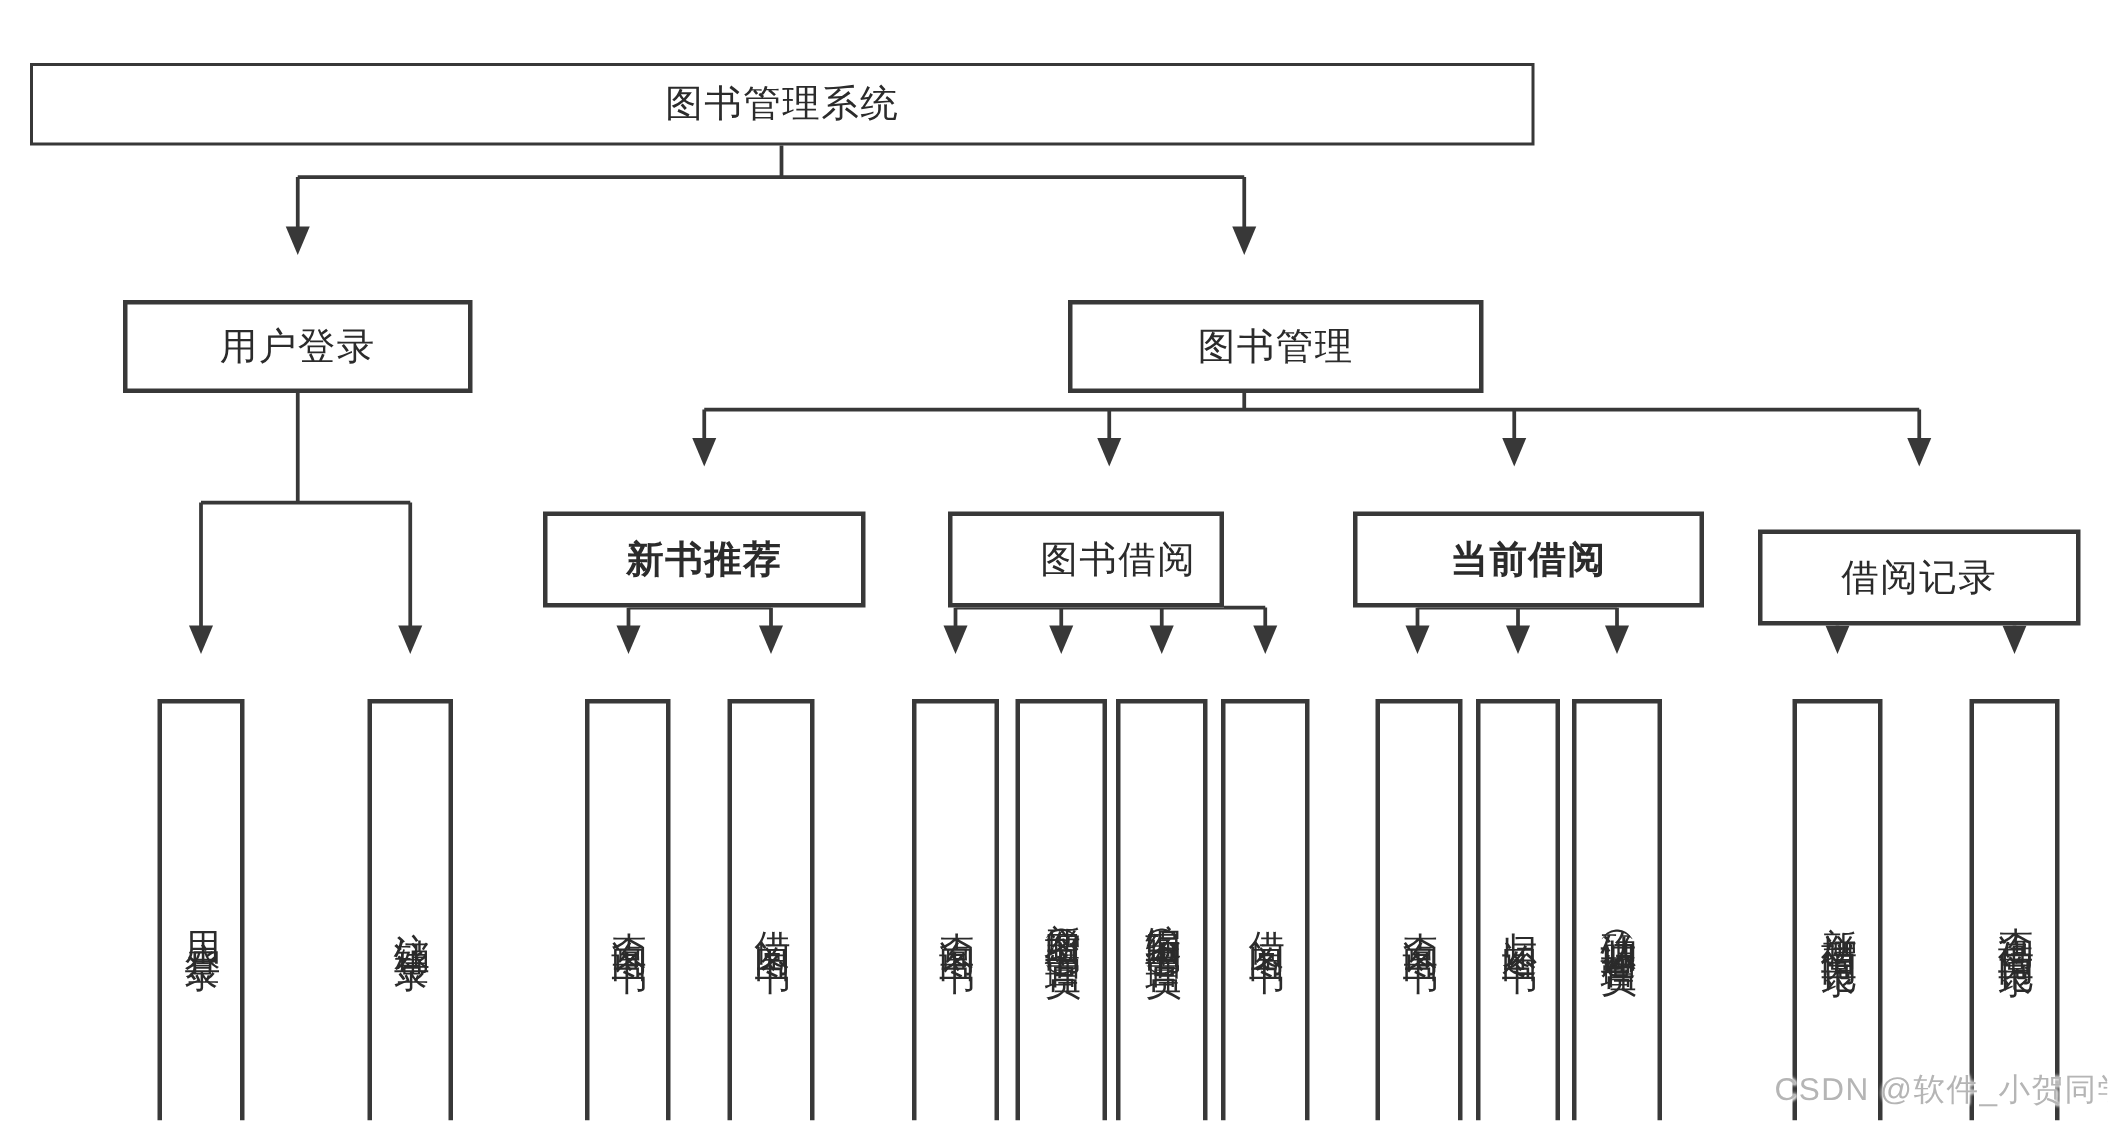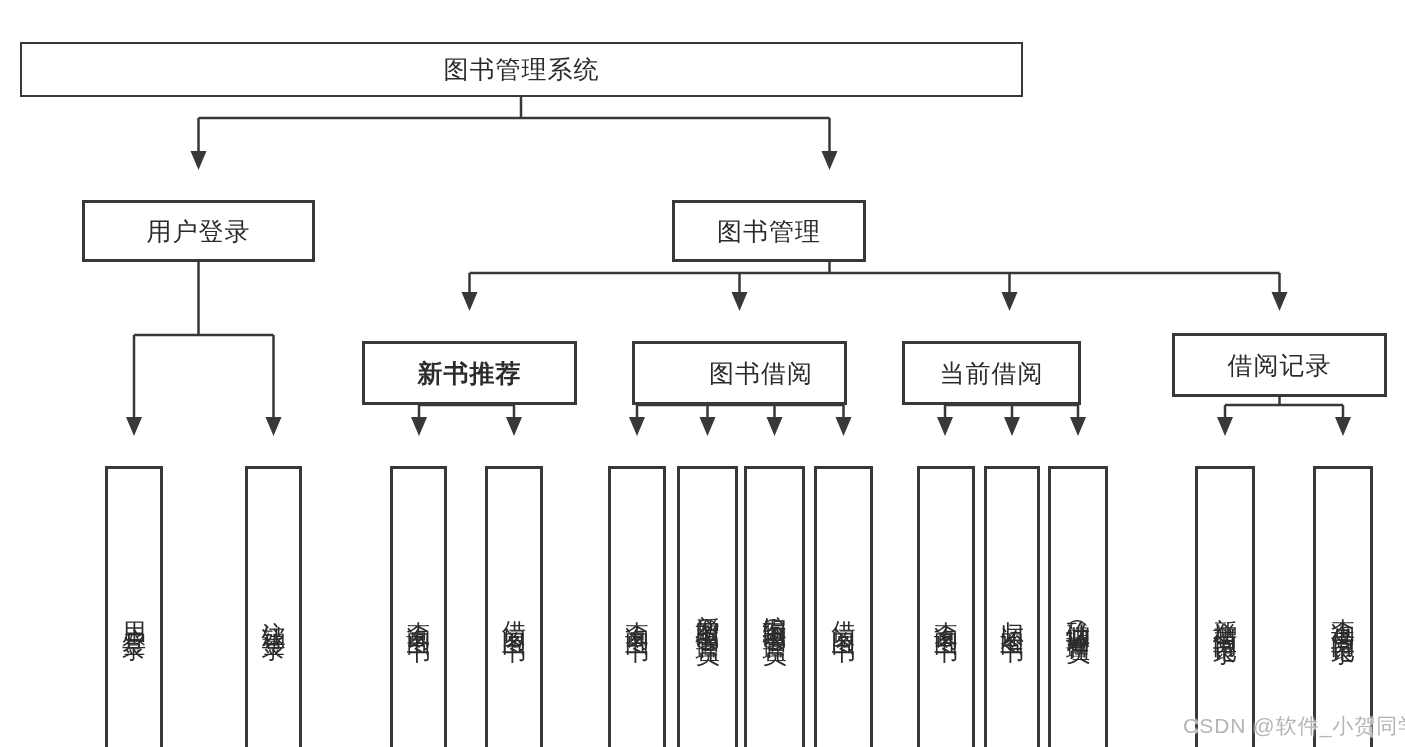--- a/index.html
+++ b/index.html
@@ -34,25 +34,25 @@
     text-align: center;
     margin-top: 29px;
   }
   .hbox {
     font-size: 25px;
     letter-spacing: 1px;
     line-height: 1;
   }
   .n-root { left: 20px;   top: 13px;  width: 1003px; height: 55px; border-width: 2px; }
   .n-user { left: 82px;   top: 171px; width: 233px;  height: 62px; }
-  .n-book { left: 672px;  top: 171px; width: 194px;  height: 62px; }
+  .n-book { left: 712px;  top: 171px; width: 277px;  height: 62px; }
   .n-g0   { left: 362px;  top: 312px; width: 215px;  height: 64px; font-weight: bold; }
-  .n-g1   { left: 632px;  top: 312px; width: 215px;  height: 64px; padding-left: 43px; }
-  .n-g2   { left: 902px;  top: 312px; width: 179px;  height: 64px; }
-  .n-g3   { left: 1172px; top: 304px; width: 215px;  height: 64px; }
+  .n-g1   { left: 632px;  top: 312px; width: 184px;  height: 64px; padding-left: 43px; }
+  .n-g2   { left: 902px;  top: 312px; width: 234px;  height: 64px; font-weight: bold; }
+  .n-g3   { left: 1172px; top: 324px; width: 215px;  height: 64px; }
   .vbox {
     top: 437px;
     height: 296px;
     writing-mode: vertical-rl;
     text-orientation: mixed;
     font-size: 24px;
     letter-spacing: 6px;
     line-height: 1;
     padding: 4px 0;
   }

